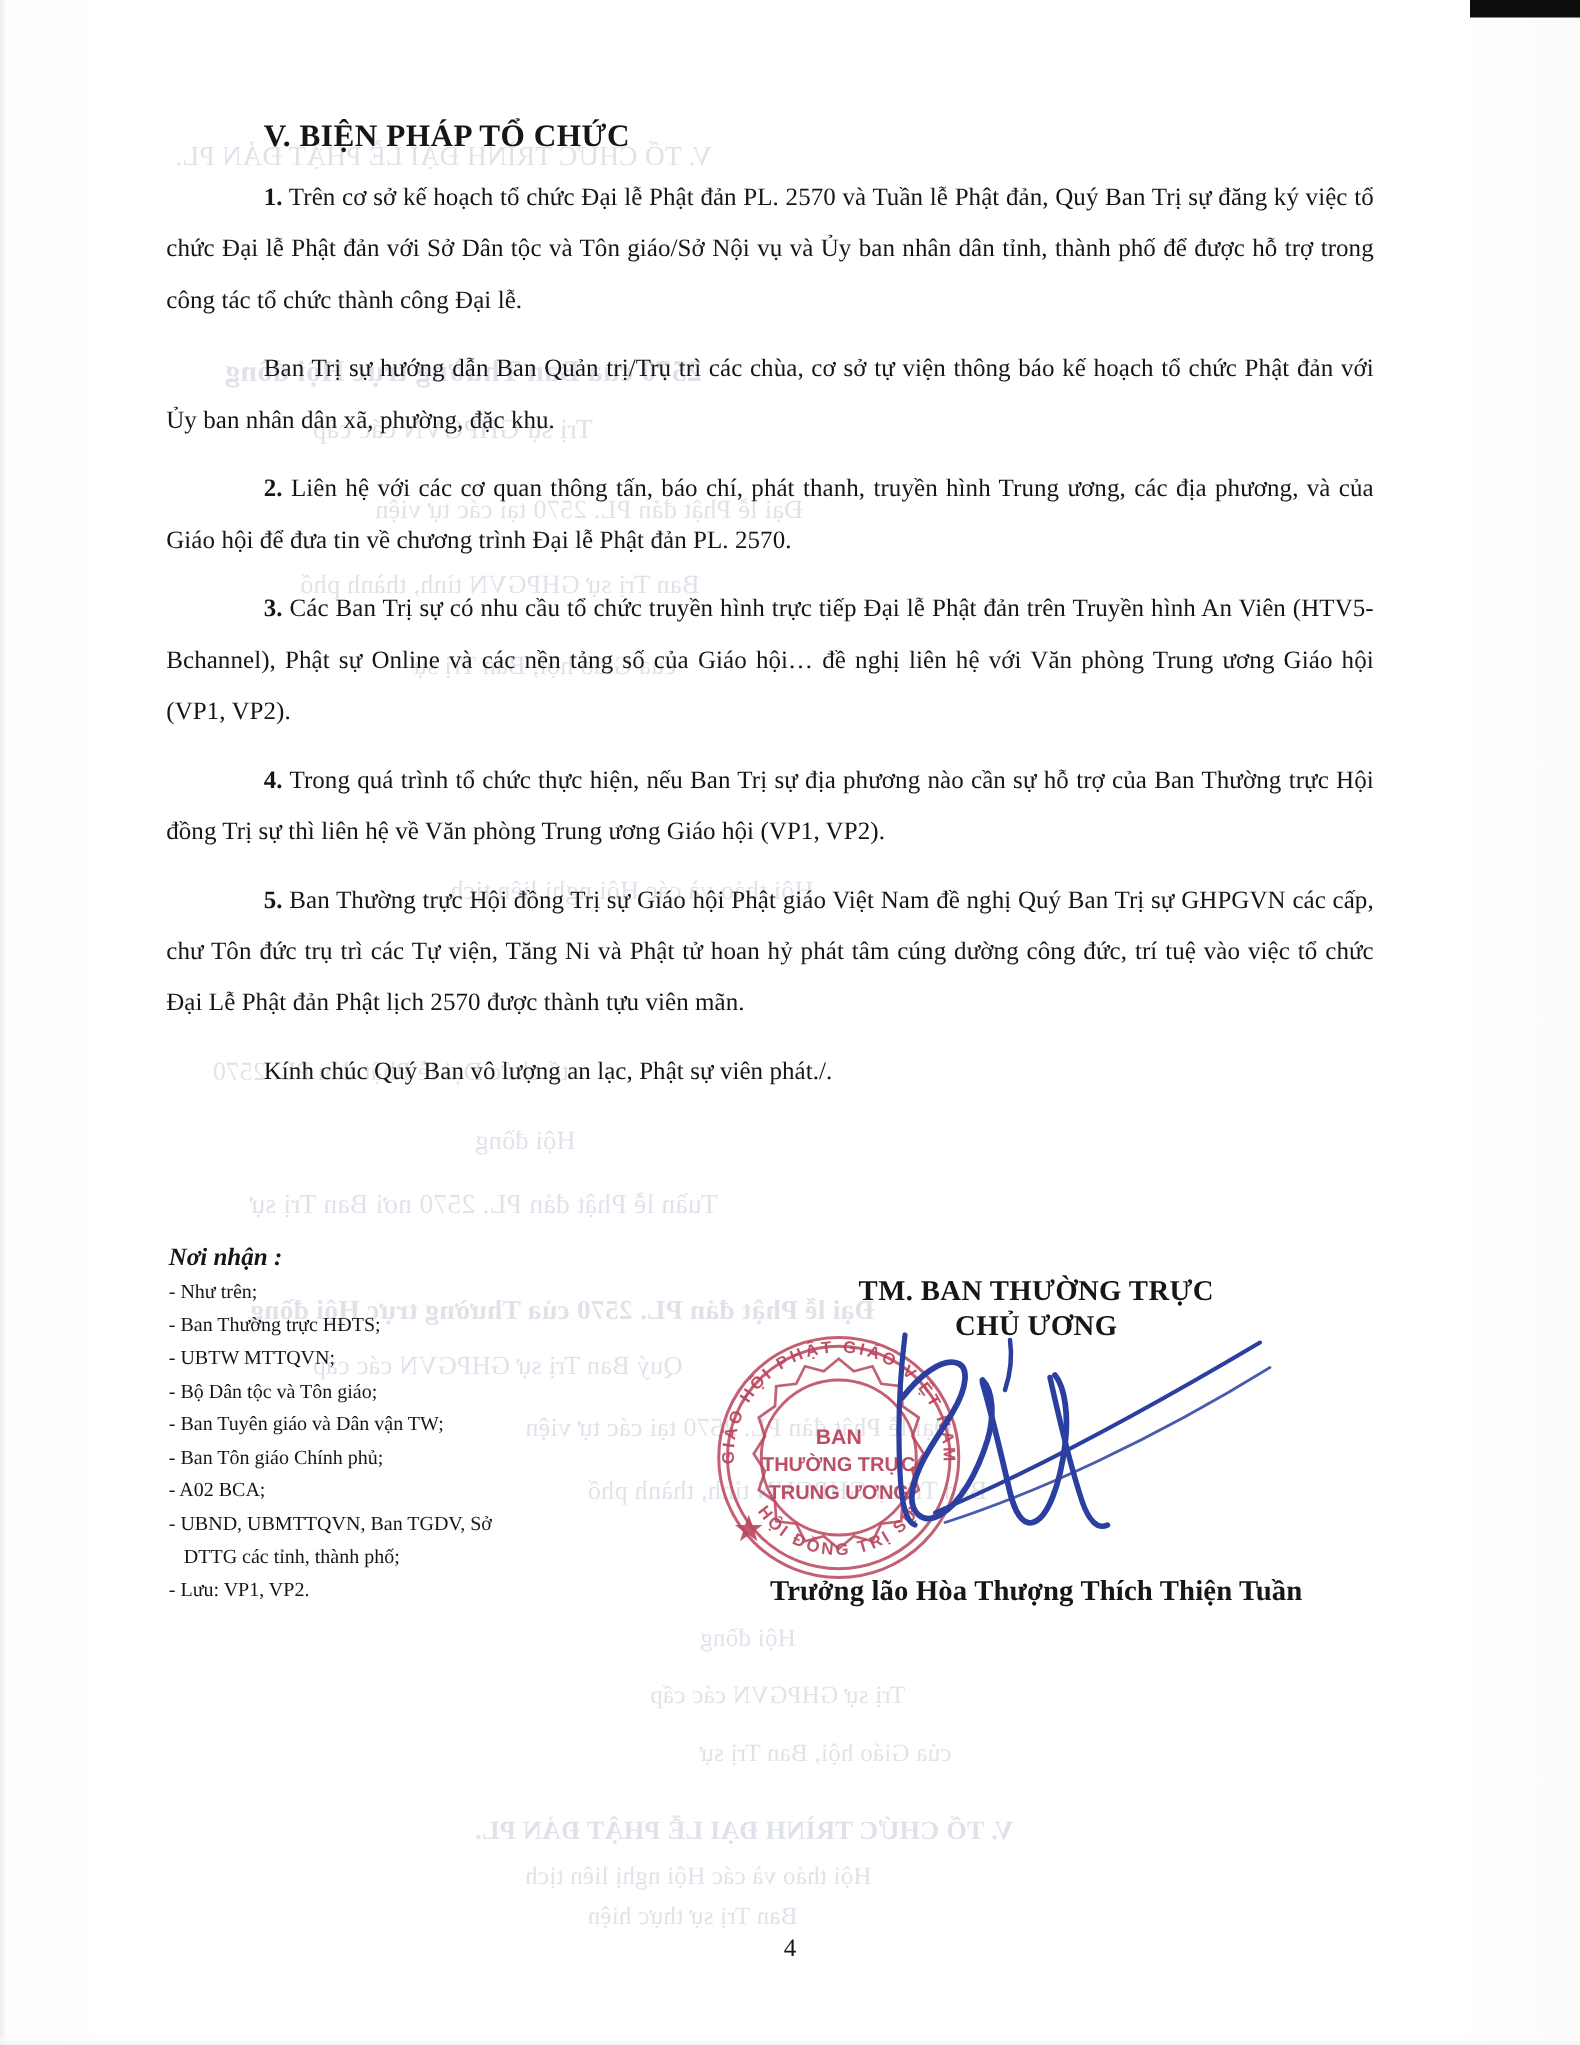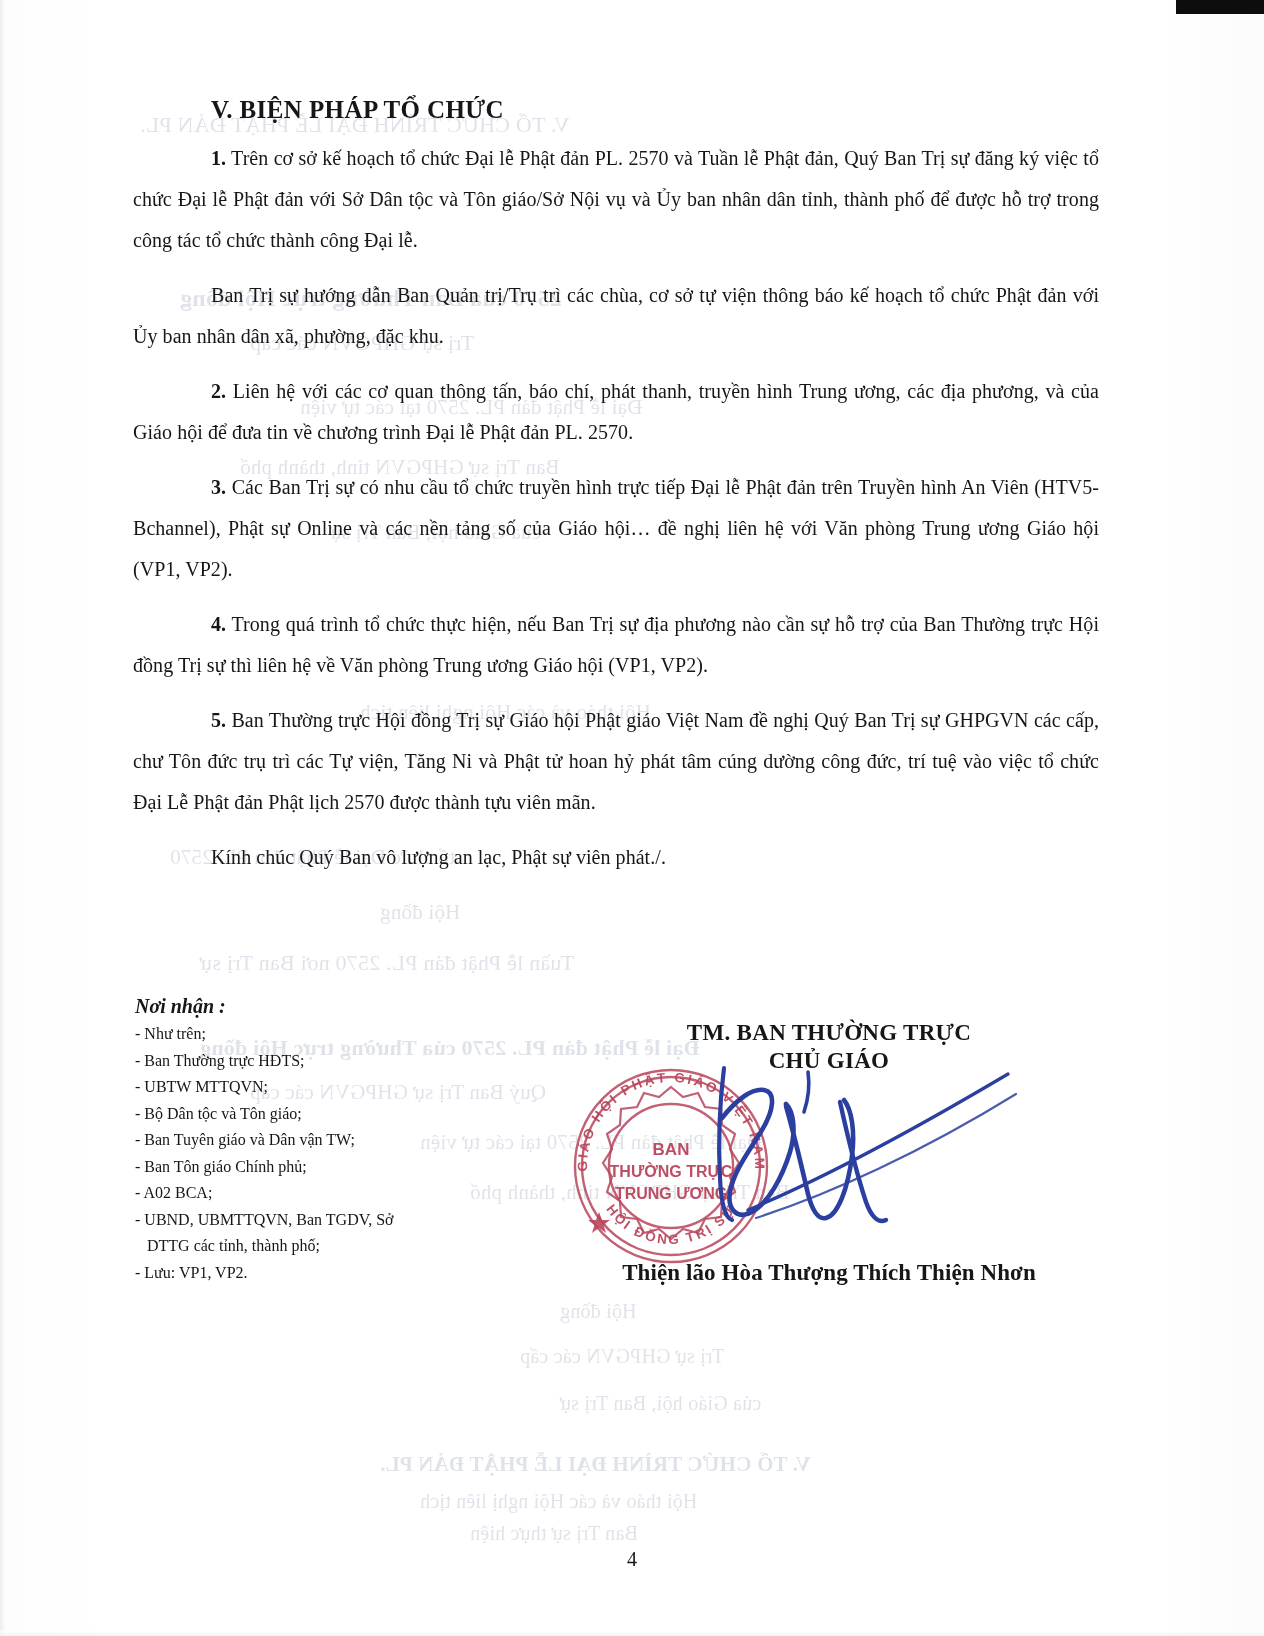--- a/index.html
+++ b/index.html
@@ -193,22 +193,22 @@
         <p class="rc-item">- Ban Tuyên giáo và Dân vận TW;</p>
         <p class="rc-item">- Ban Tôn giáo Chính phủ;</p>
         <p class="rc-item">- A02 BCA;</p>
         <p class="rc-item">- UBND, UBMTTQVN, Ban TGDV, Sở</p>
         <p class="rc-item cont">DTTG các tỉnh, thành phố;</p>
         <p class="rc-item">- Lưu: VP1, VP2.</p>
       </div>
 
       <div class="signature">
         <p class="sig-l1">TM. BAN THƯỜNG TRỰC</p>
-        <p class="sig-l2">CHỦ GIÁO</p>
-        <p class="sig-name">Thiện lão Hòa Thượng Thích Thiện Nhơn</p>
+        <p class="sig-l2">CHỦ ƯƠNG</p>
+        <p class="sig-name">Trưởng lão Hòa Thượng Thích Thiện Tuần</p>
       </div>
 
     </div>
   </div>
 
   <div class="seal">
     <svg width="212" height="212" viewBox="0 0 212 212" aria-hidden="true">
       <defs>
         <path id="arcTop" d="M 22,106 A 84,84 0 0 1 190,106"></path>
         <path id="arcBot" d="M 28,106 A 78,78 0 0 0 184,106"></path>

